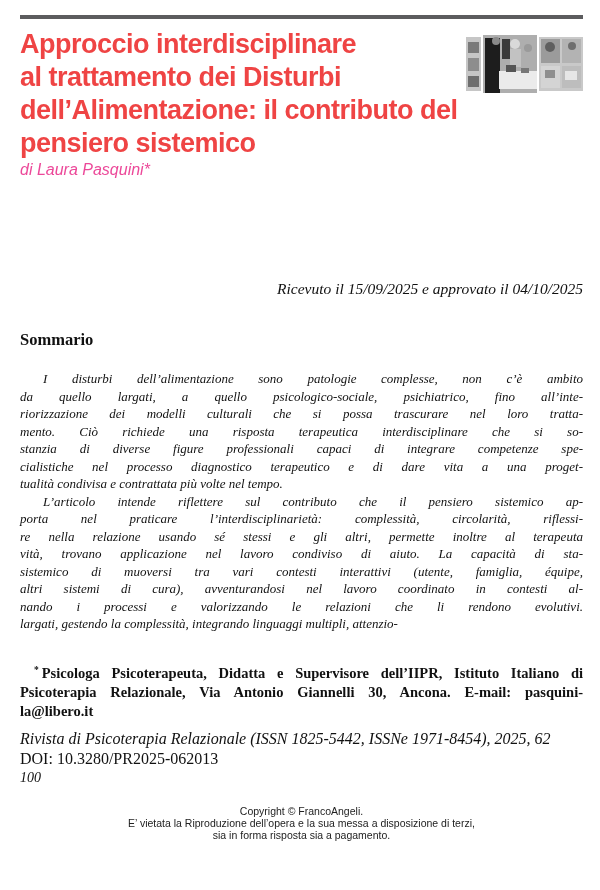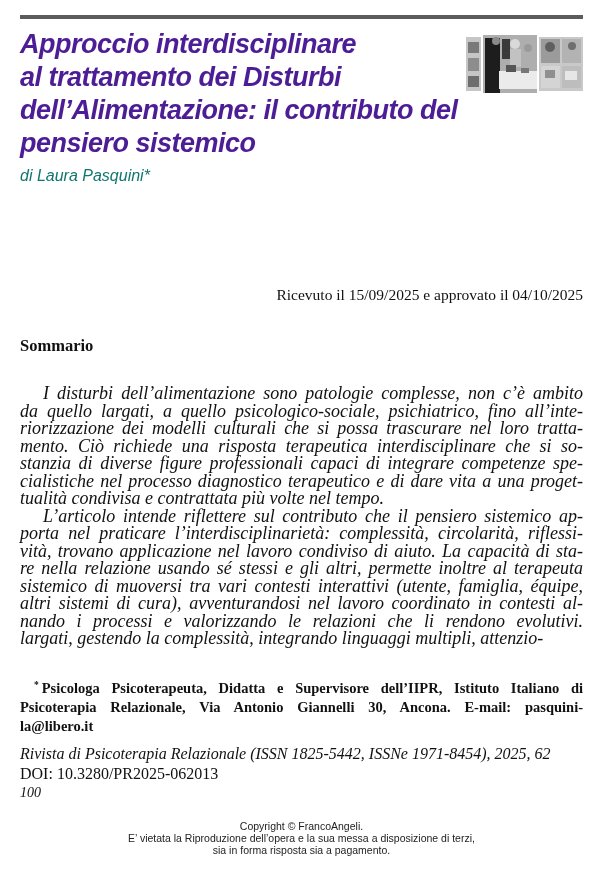--- a/index.html
+++ b/index.html
@@ -29,53 +29,53 @@
     position: absolute;
     top: 20px; right: 17px;
     width: 117px; height: 58px;
   }
 
   
   .title-block {
     margin-top: 9px;
     font-family: "Liberation Sans", sans-serif;
     font-weight: bold;
-    font-style: italic;
     font-size: 27px;
     line-height: 33px;
     letter-spacing: -0.5px;
-    color: #4c1d95;
+    color: #ef4444;
   }
   .byline {
-    margin-top: 6px;
+    margin-top: 0;
     font-family: "Liberation Sans", sans-serif;
     font-style: italic;
     font-size: 16px;
     line-height: 20px;
-    color: #0f766e;
+    color: #ec4899;
   }
 
   .received-line {
     margin-top: 100px;
+    font-style: italic;
     font-size: 15.5px;
     line-height: 18px;
     text-align: right;
   }
 
   .sommario-heading {
     margin-top: 32px;
     font-weight: bold;
     font-size: 16.5px;
     line-height: 20px;
   }
 
   .abstract {
-    margin-top: 29px;
-    font-style: italic;
-    font-size: 18px;
+    margin-top: 20px;
+    font-style: italic;
+    font-size: 13px;
   }
   .jline {
     line-height: 17.5px;
     text-align: justify;
     text-align-last: justify;
     white-space: normal;
   }
   .para > .jline:first-child { padding-left: 23px; }
   .para > .jline:last-child { text-align-last: left; }
 
@@ -175,22 +175,22 @@
         <div class="jline">da quello largati, a quello psicologico-sociale, psichiatrico, fino all’inte-</div>
         <div class="jline">riorizzazione dei modelli culturali che si possa trascurare nel loro tratta-</div>
         <div class="jline">mento. Ciò richiede una risposta terapeutica interdisciplinare che si so-</div>
         <div class="jline">stanzia di diverse figure professionali capaci di integrare competenze spe-</div>
         <div class="jline">cialistiche nel processo diagnostico terapeutico e di dare vita a una proget-</div>
         <div class="jline">tualità condivisa e contrattata più volte nel tempo.</div>
       </div>
     <div class="para">
         <div class="jline">L’articolo intende riflettere sul contributo che il pensiero sistemico ap-</div>
         <div class="jline">porta nel praticare l’interdisciplinarietà: complessità, circolarità, riflessi-</div>
+        <div class="jline">re nella relazione usando sé stessi e gli altri, permette inoltre al terapeuta</div>
         <div class="jline">vità, trovano applicazione nel lavoro condiviso di aiuto. La capacità di sta-</div>
-        <div class="jline">re nella relazione usando sé stessi e gli altri, permette inoltre al terapeuta</div>
         <div class="jline">sistemico di muoversi tra vari contesti interattivi (utente, famiglia, équipe,</div>
         <div class="jline">altri sistemi di cura), avventurandosi nel lavoro coordinato in contesti al-</div>
         <div class="jline">nando i processi e valorizzando le relazioni che li rendono evolutivi.</div>
         <div class="jline">largati, gestendo la complessità, integrando linguaggi multipli, attenzio-</div>
       </div>
   </div>
 
   <div class="footnote">
     <div class="jline footnote-first">
       <span class="footnote-marker">*</span><span>Psicologa Psicoterapeuta, Didatta e Supervisore dell’IIPR, Istituto Italiano di</span>

